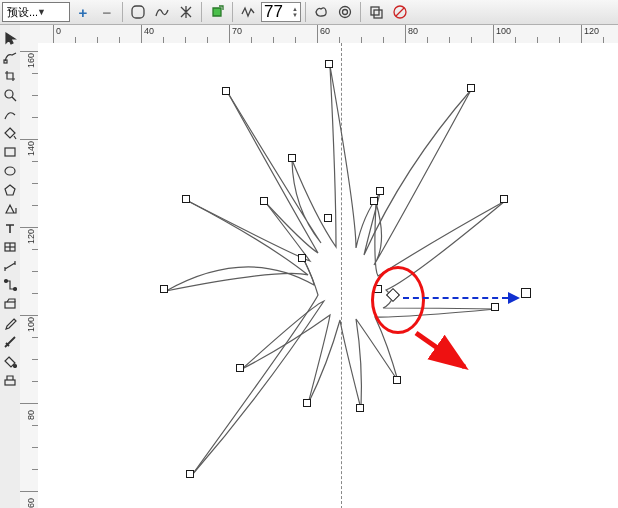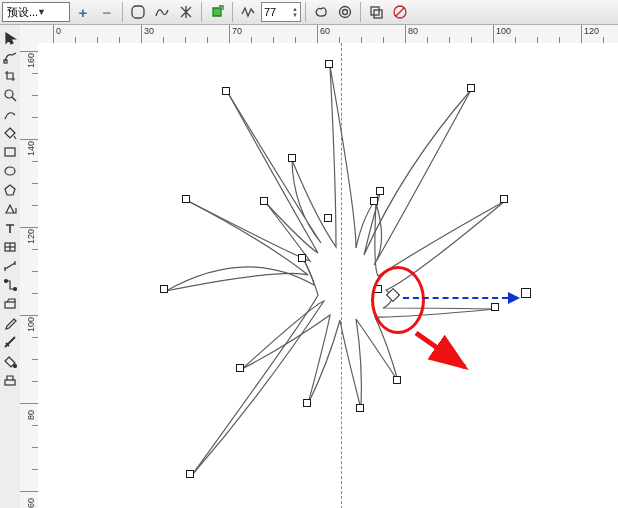--- a/index.html
+++ b/index.html
@@ -3,21 +3,21 @@
 <meta charset="utf-8">
 <style>
 html,body{margin:0;padding:0;font-family:Tahoma,Arial,sans-serif;font-size:11px;color:#000;background:#e8e8e8;overflow:hidden;width:618px;height:508px}
 .toolbar{display:flex;align-items:center;height:24px;background:linear-gradient(#f7f7f7,#e2e2e2);border-bottom:1px solid #b0b0b0;padding:0 2px;gap:2px}
 .combo{display:flex;align-items:center;height:18px;background:#fff;border:1px solid #7a7a7a;min-width:60px;padding:0 2px 0 4px}
 .combo span{flex:1;font-size:11px;white-space:nowrap;overflow:hidden}
 .combo .tri{font-size:9px;color:#333}
 .tbtn{width:22px;height:22px;display:flex;align-items:center;justify-content:center;color:#555;font-size:15px;border-radius:2px}
 .sep{width:1px;height:20px;background:#b0b0b0;margin:0 2px}
 .num-field{display:flex;align-items:center;height:18px;background:#fff;border:1px solid #888;padding:0 2px;width:34px}
-.num-field span{flex:1;font-size:11px;text-align:left}
+.num-field span{flex:1;font-size:17px;text-align:left}
 .spin{display:flex;flex-direction:column;font-size:6px;line-height:6px;color:#555;margin-left:2px}
 svg.ticon{width:16px;height:16px;stroke:#444;stroke-width:1.3;fill:none}
 
 .workspace{position:relative;display:flex;height:484px}
 .left-tools{width:20px;background:#ededed;border-right:1px solid #c8c8c8;display:flex;flex-direction:column;padding-top:4px;gap:1px}
 .lt{width:18px;height:18px;margin:0 auto;display:flex;align-items:center;justify-content:center}
 .lt svg{width:14px;height:14px;stroke:#333;stroke-width:1.2;fill:none}
 .ruler-h{position:absolute;left:20px;top:0;right:0;height:18px;background:#f5f5f5;border-bottom:1px solid #bcbcbc}
 .ruler-v{position:absolute;left:20px;top:18px;bottom:0;width:18px;background:#f5f5f5;border-right:1px solid #bcbcbc}
 .ruler-h .tick{position:absolute;top:0;height:18px;border-left:1px solid #888}
@@ -225,21 +225,21 @@
   </div>
 
   <div class="ruler-h" id="rulerH">
       <div class="tick" style="left: 33px;">
         <span>0</span>
       </div>
       <div class="tick" style="left: 55px; height: 6px; top: 12px;"></div>
       <div class="tick" style="left: 77px; height: 6px; top: 12px;"></div>
       <div class="tick" style="left: 99px; height: 6px; top: 12px;"></div>
       <div class="tick" style="left: 121px;">
-        <span>30</span>
+        <span>40</span>
       </div>
       <div class="tick" style="left: 143px; height: 6px; top: 12px;"></div>
       <div class="tick" style="left: 165px; height: 6px; top: 12px;"></div>
       <div class="tick" style="left: 187px; height: 6px; top: 12px;"></div>
       <div class="tick" style="left: 209px;">
         <span>70</span>
       </div>
       <div class="tick" style="left: 231px; height: 6px; top: 12px;"></div>
       <div class="tick" style="left: 253px; height: 6px; top: 12px;"></div>
       <div class="tick" style="left: 275px; height: 6px; top: 12px;"></div>

